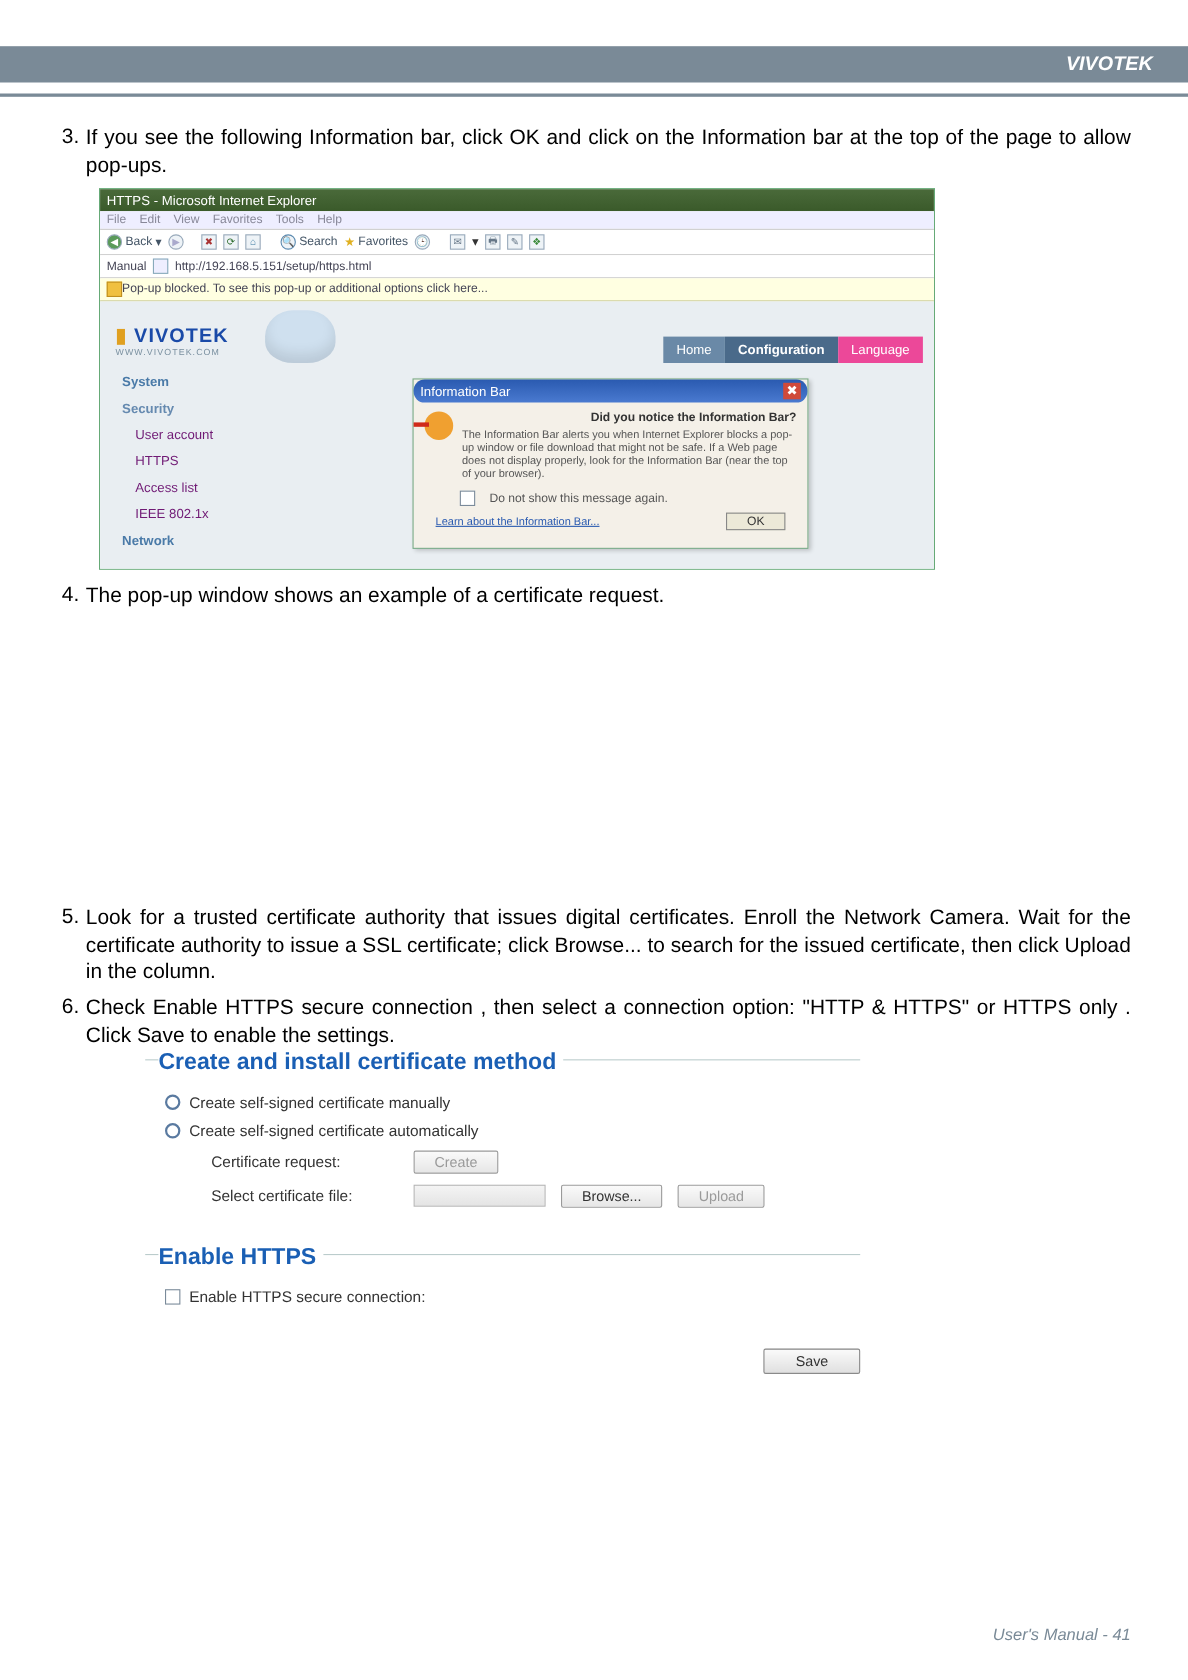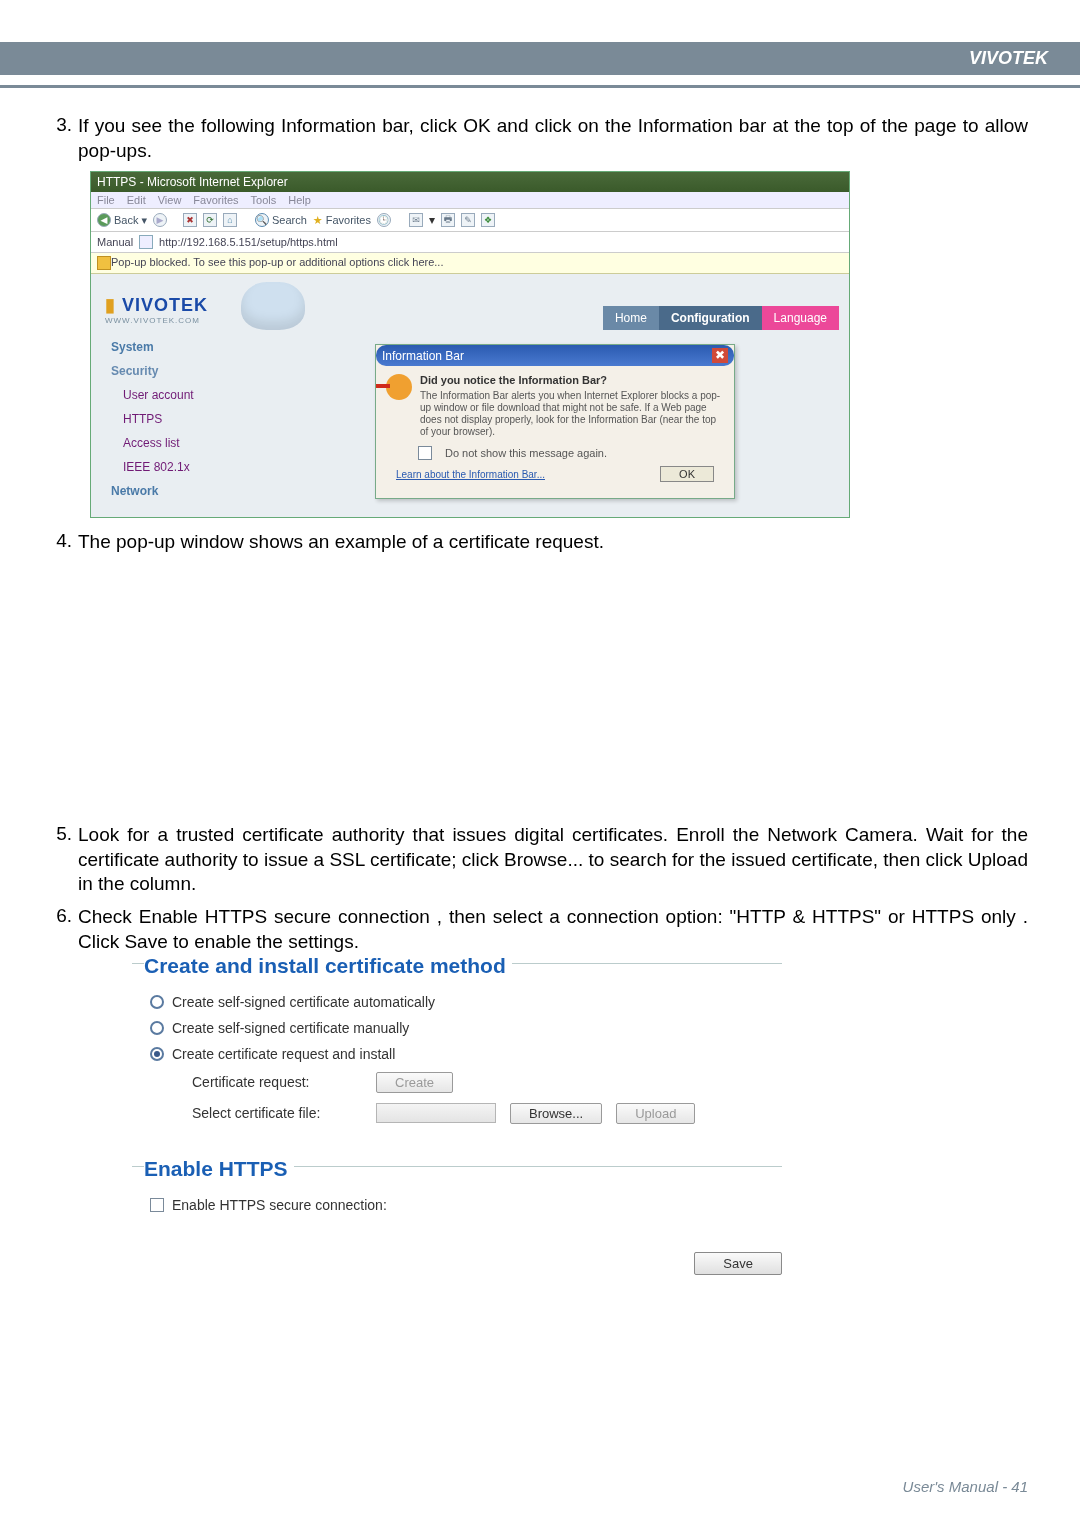--- a/index.html
+++ b/index.html
@@ -36,21 +36,21 @@
   .ie-tabs { display:flex; gap:0; }
   .ie-tab { padding:5px 12px; font-size:12px; color:#fff; }
   .ie-tab.home { background:#6a89a7; }
   .ie-tab.conf { background:#4a6a8a; font-weight:bold; }
   .ie-tab.lang { background:#ec4899; }
   .breadcrumb { background:#4a6a8a; color:#fff; padding:5px 10px; font-weight:bold; font-size:12px; }
   .dialog { margin: 14px auto 0 auto; width: 360px; background:#f4f0e8; border:1px solid #7a8; box-shadow:2px 2px 4px rgba(0,0,0,.2); font-size:11px; }
   .dlg-title { background:linear-gradient(#2a5ab0,#4a7ad0); color:#fff; padding:3px 6px; display:flex; justify-content:space-between; align-items:center; font-size:12px;border-radius:10px; }
   .close-x { background:#d04a3a; color:#fff; width:16px; height:15px; text-align:center; line-height:14px; font-size:12px; }
   .dlg-body { padding:8px 10px; }
-  .dlg-q { font-weight:bold; margin-bottom:4px; }
+  .dlg-q { font-weight:bold; margin-bottom:4px;text-align:right; }
   .dlg-row { display:flex; gap:8px; }
   .dlg-ico { width:26px; height:26px; border-radius:50%; background:#f0a030; position:relative; }
   .dlg-ico::after{content:"";position:absolute;left:-10px;top:10px;width:14px;height:4px;background:#d02a1a;}
   .dlg-txt { font-size:10px; color:#555; line-height:1.2; }
   .dlg-chk { margin:8px 0 6px 32px; font-size:11px; display:flex; align-items:center; gap:13px; color:#555;}
   .dlg-foot { display:flex; justify-content:space-between; align-items:center; padding:0 10px 8px 10px; }
   .dlg-link { color:#2a5ab0; font-size:10px; text-decoration:underline; }
   .dlg-ok { background:#ece9d8; border:1px solid #888; padding:1px 18px; font-size:11px; }
 
   .tb { width:14px; height:14px; border:1px solid #9ab; background:#eef3f7; font-size:9px; display:flex; align-items:center; justify-content:center; color:#678; }
@@ -209,31 +209,25 @@
     <div class="num">6.</div>
     <div class="txt">Check Enable HTTPS secure connection   , then select a connection option: "HTTP &amp; HTTPS" or HTTPS only .  Click Save to enable the settings.</div>
   </div>
 
   <div class="panel">
     <div class="fieldset">
       <span class="fs-legend">Create and install certificate method</span>
       <div class="inner">
         <div class="radio-row">
           <span class="radio"></span>
-          <span>Create self-signed certificate automatically</span>
+          <span>Create self-signed certificate manually</span>
         </div>
         <div class="radio-row">
           <span class="radio"></span>
-          <span>Create self-signed certificate manually</span>
-        </div>
-        <div class="radio-row">
-          <span class="radio">
-                <span class="dot"></span>
-              </span>
-          <span>Create certificate request and install</span>
+          <span>Create self-signed certificate automatically</span>
         </div>
         <div class="form-row">
           <span class="lbl">Certificate request:</span>
           <span class="btn">Create</span>
         </div>
         <div class="form-row">
           <span class="lbl">Select certificate file:</span>
           <span class="file-field"></span>
           <span class="btn dark">Browse...</span>
           <span class="btn">Upload</span>

